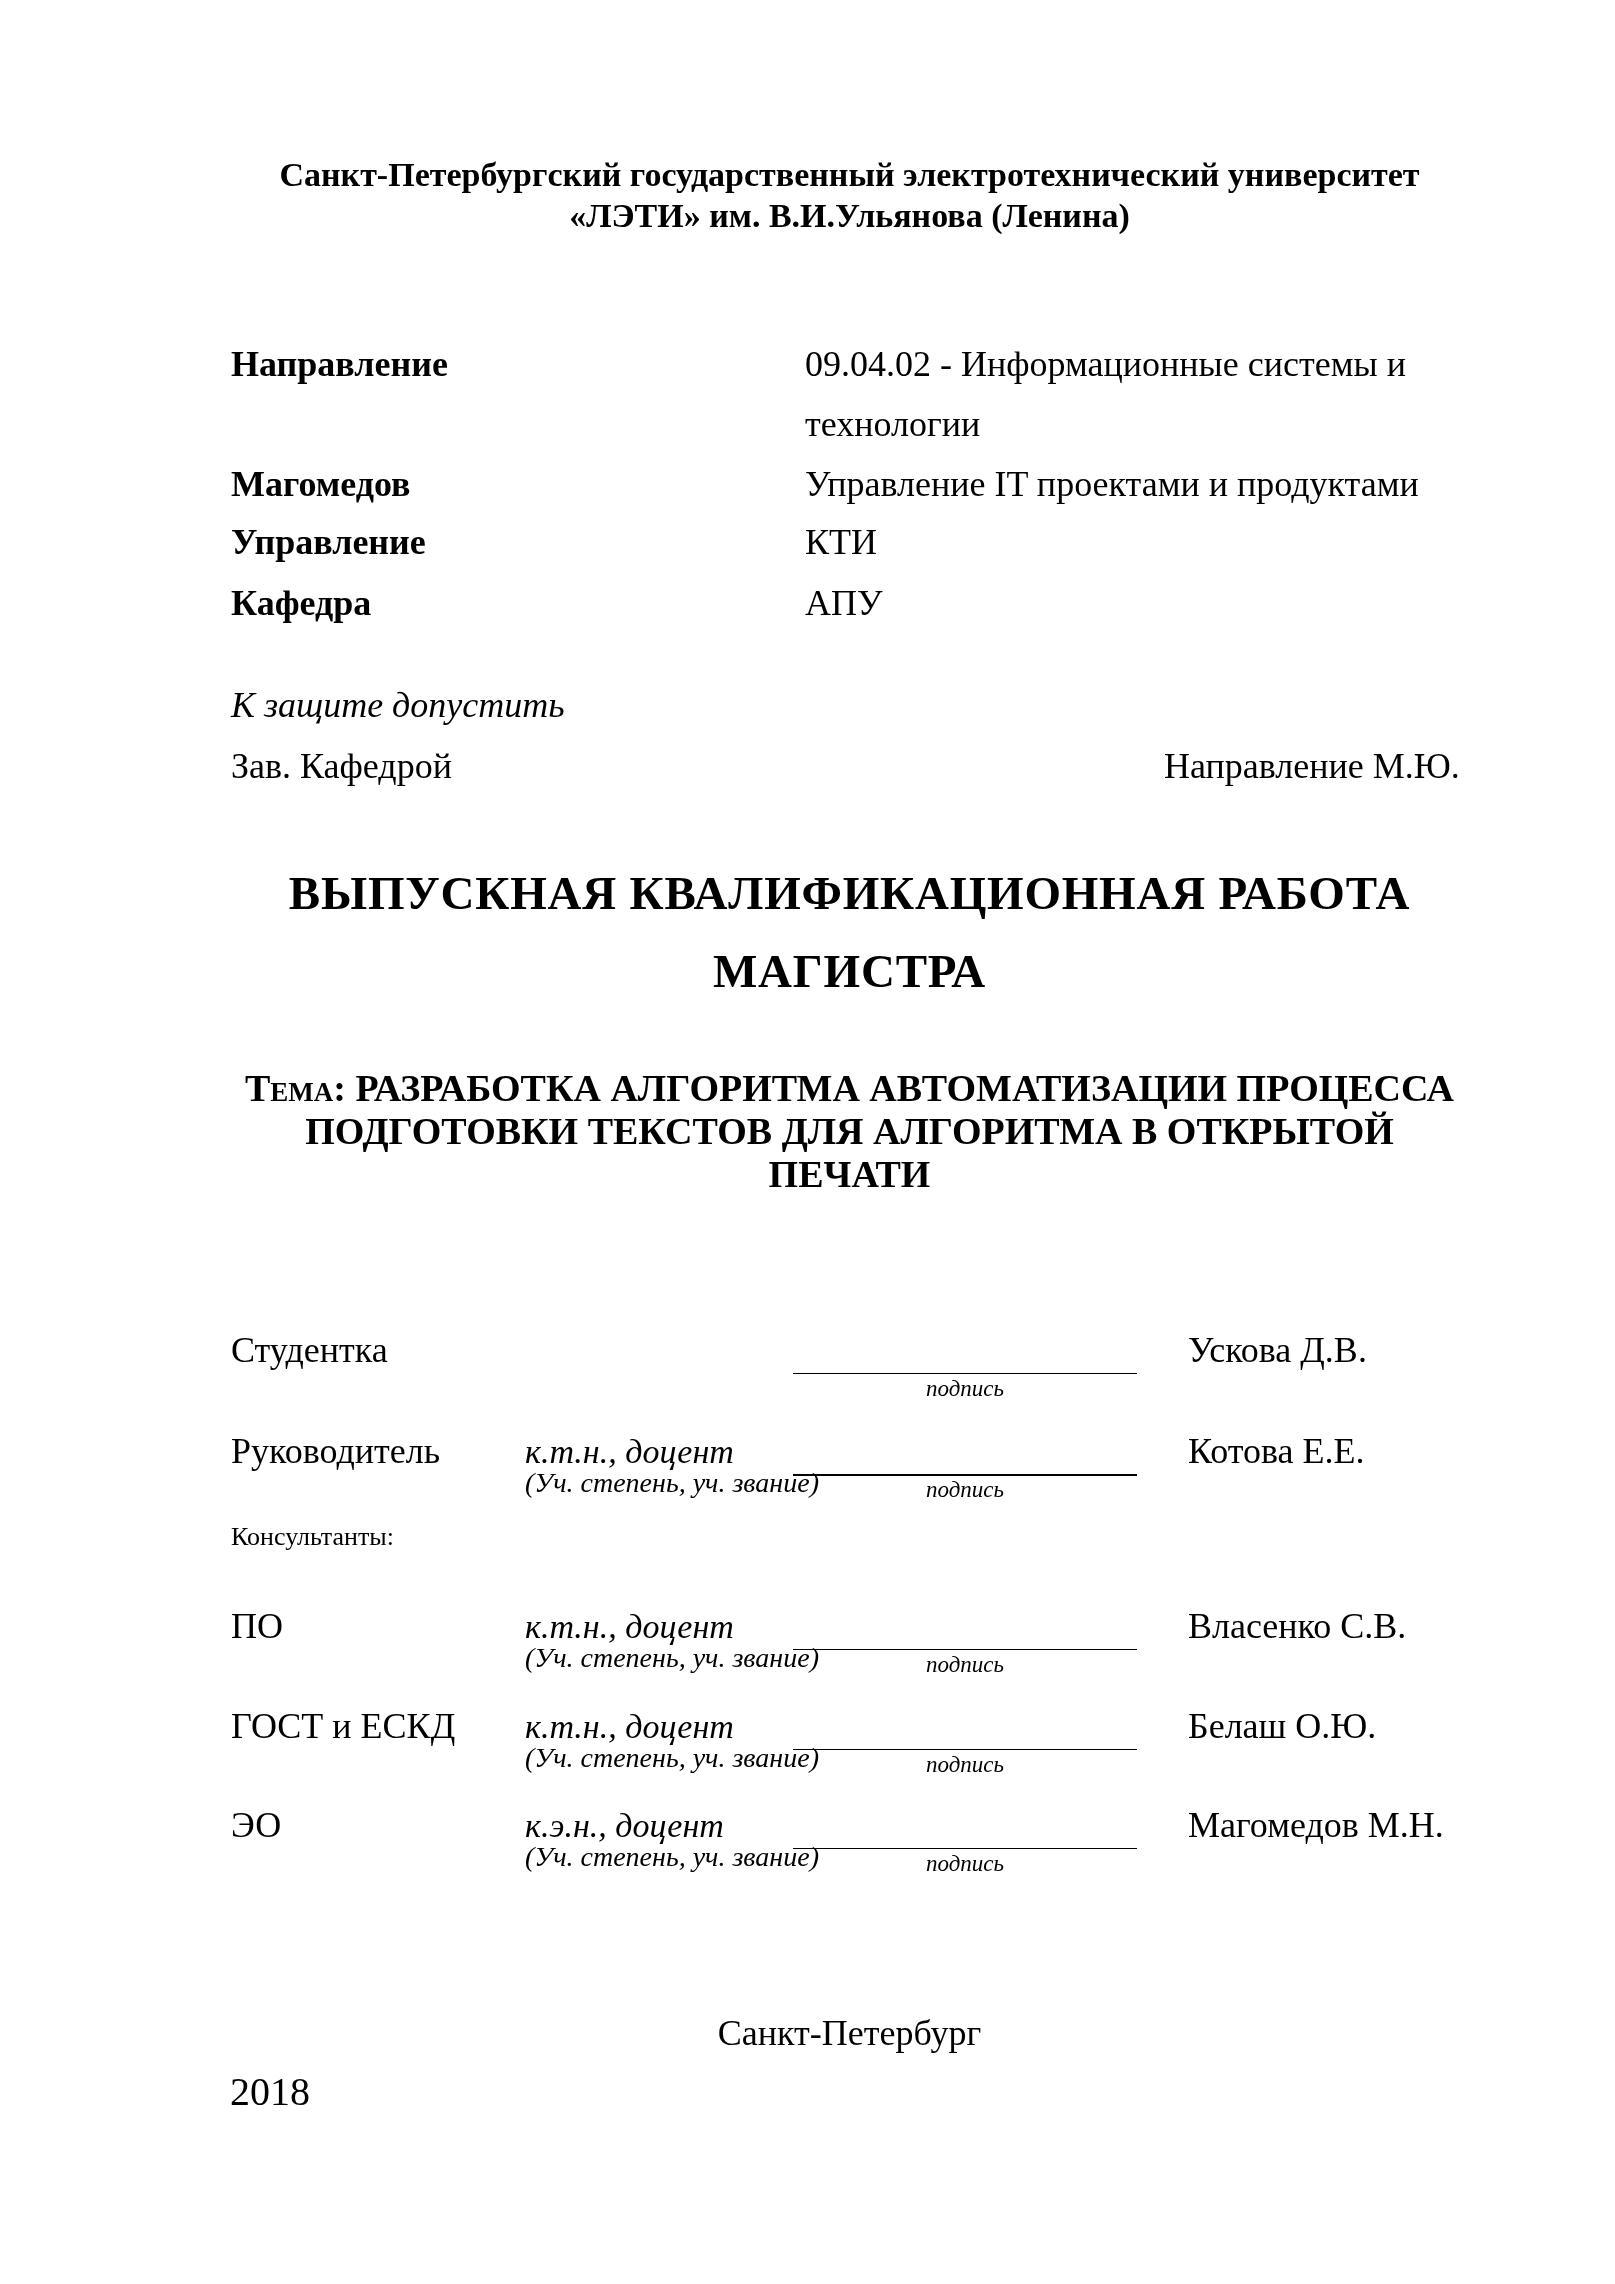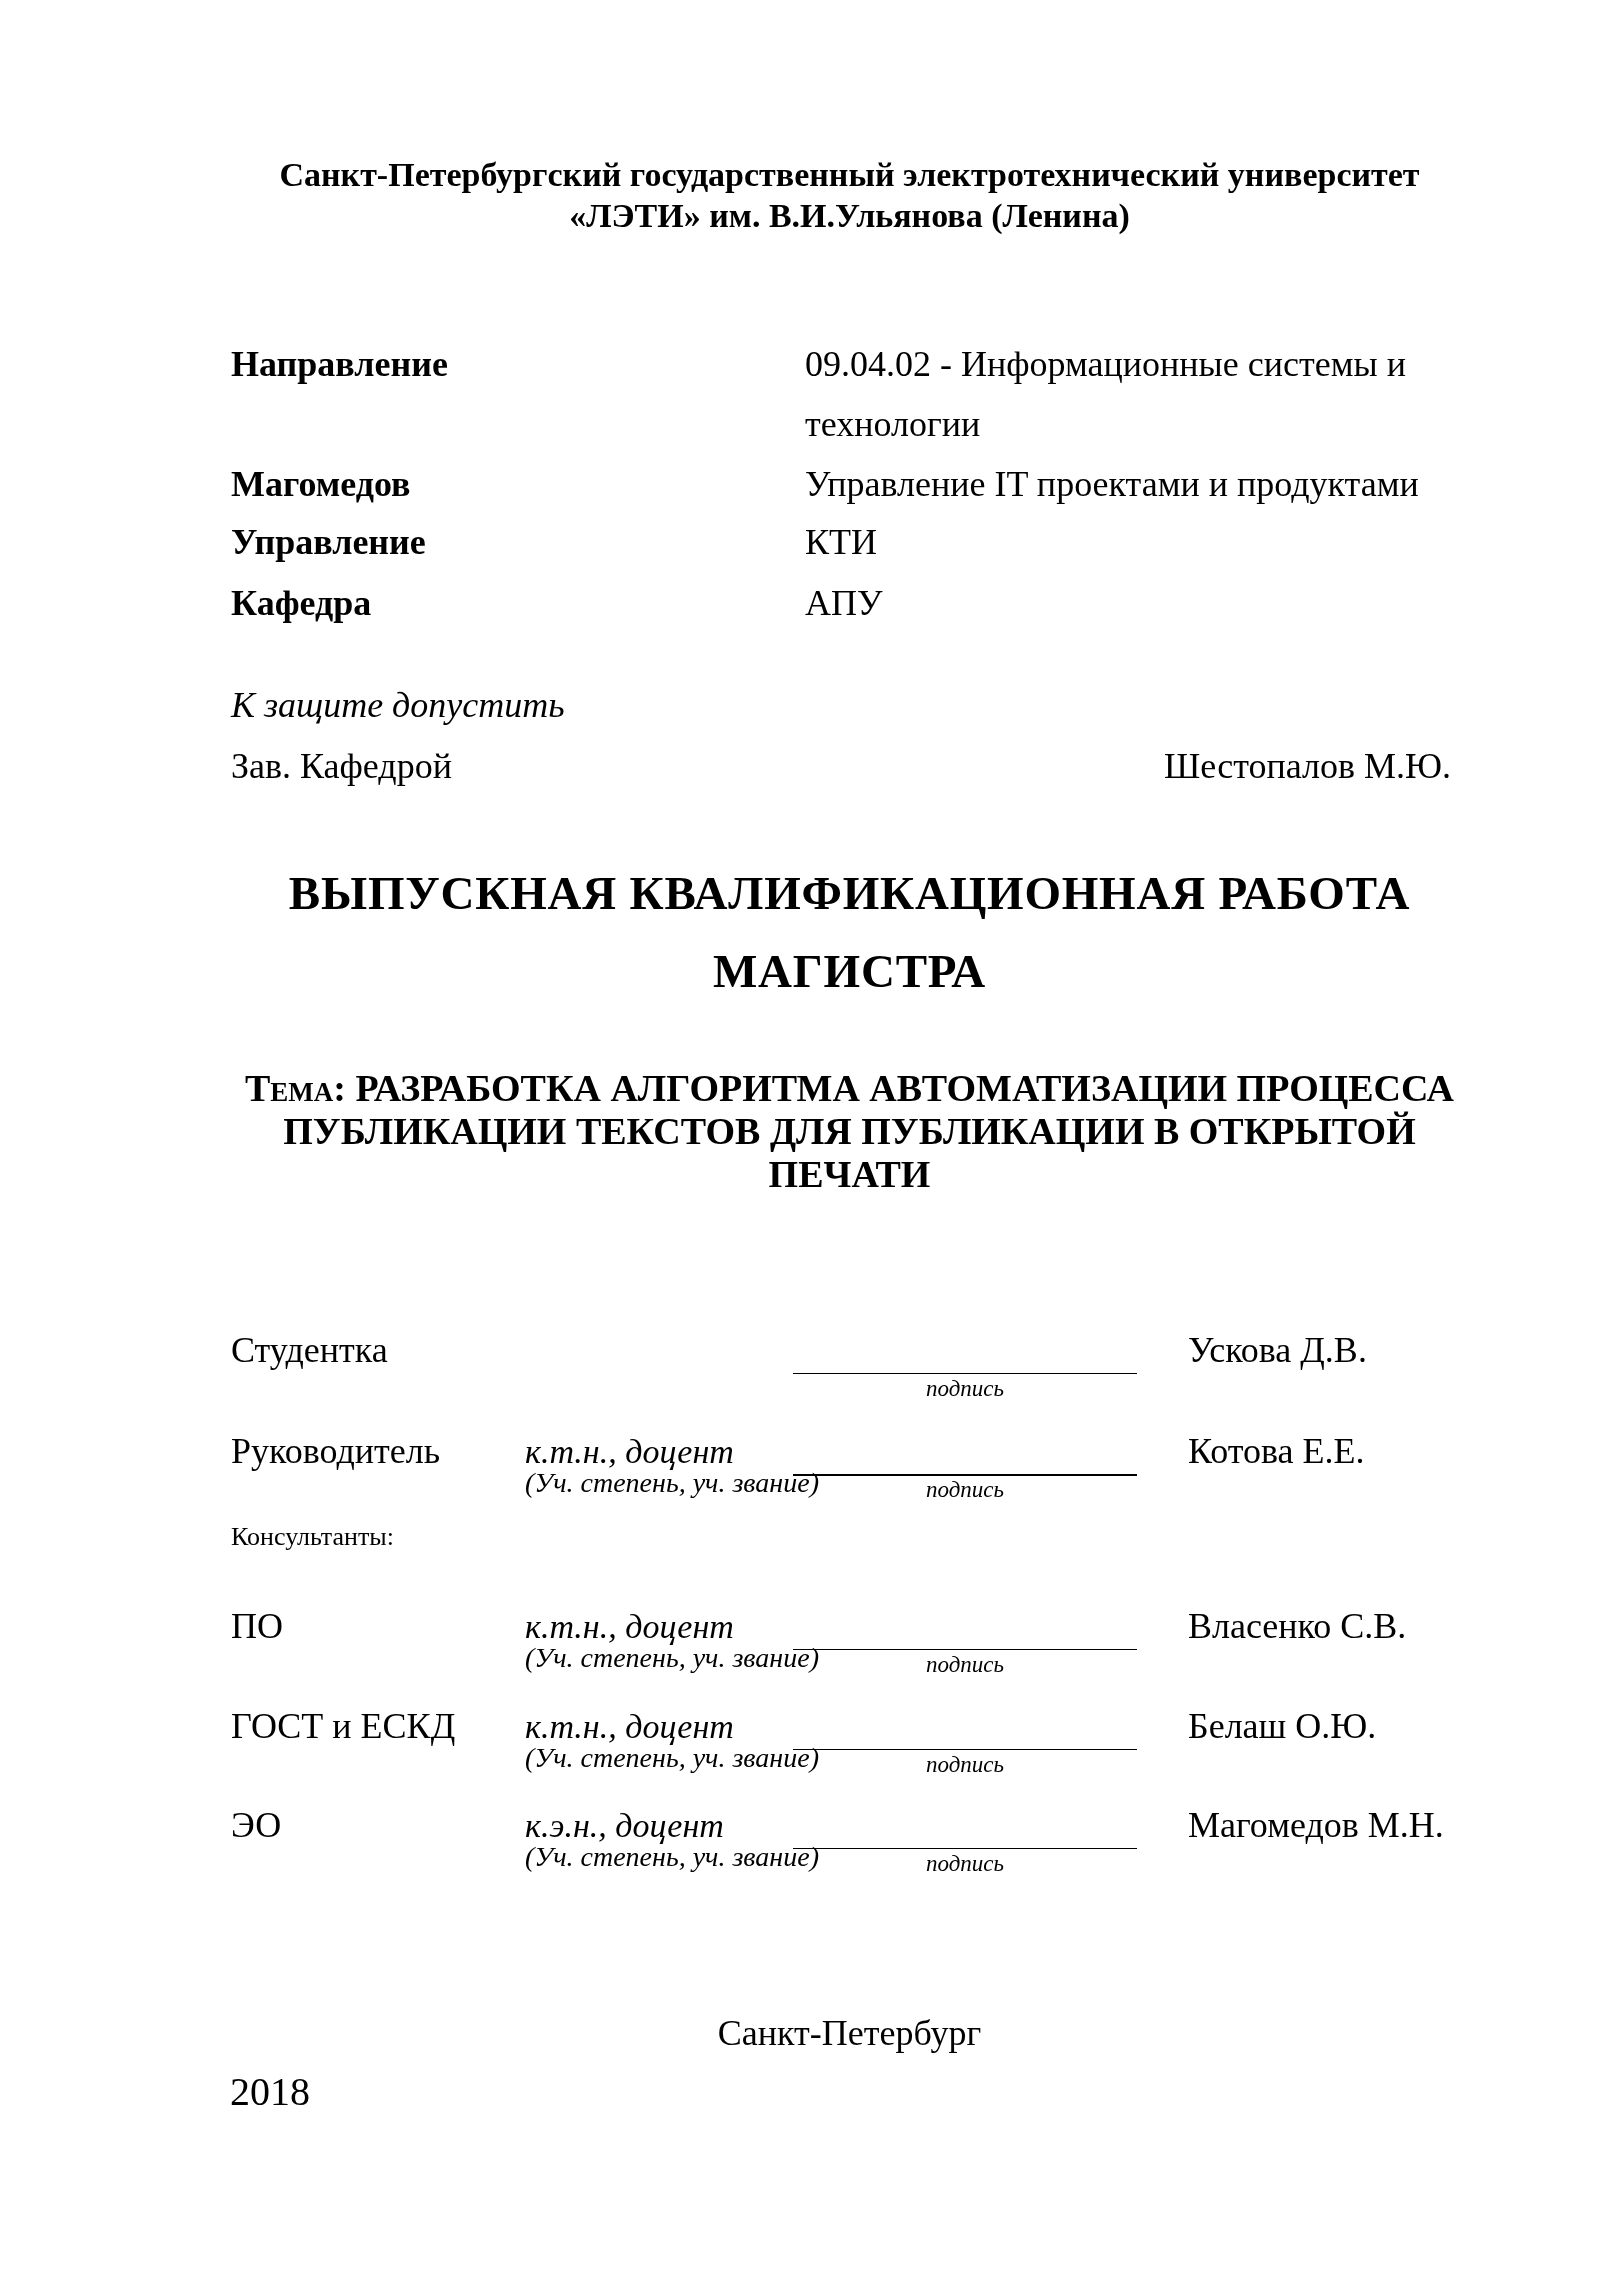--- a/index.html
+++ b/index.html
@@ -96,31 +96,31 @@
     <span class="field-value">КТИ</span>
   </div>
   <div class="abs field-row row-department">
     <span class="field-label">Кафедра</span>
     <span class="field-value">АПУ</span>
   </div>
 
   <div class="abs admission-note">К защите допустить</div>
   <div class="abs admission-row">
     <span class="admission-role">Зав. Кафедрой</span>
-    <span class="admission-name">Шестопалов М.Ю.</span>
+    <span class="admission-name">Направление М.Ю.</span>
   </div>
 
   <div class="abs work-title">
     <div>ВЫПУСКНАЯ КВАЛИФИКАЦИОННАЯ РАБОТА</div>
     <div>МАГИСТРА</div>
   </div>
 
   <div class="abs topic">
     <div><span class="topic-label">Тема:</span> <span>РАЗРАБОТКА АЛГОРИТМА АВТОМАТИЗАЦИИ ПРОЦЕССА</span></div>
-    <div>ПУБЛИКАЦИИ ТЕКСТОВ ДЛЯ ПУБЛИКАЦИИ В ОТКРЫТОЙ</div>
+    <div>ПОДГОТОВКИ ТЕКСТОВ ДЛЯ АЛГОРИТМА В ОТКРЫТОЙ</div>
     <div>ПЕЧАТИ</div>
   </div>
 
   <div class="abs sig-row row-student">
     <span class="sig-role">Студентка</span>
     <div class="sig-line"></div>
     <div class="sig-caption">подпись</div>
     <span class="sig-name">Ускова Д.В.</span>
   </div>
 

